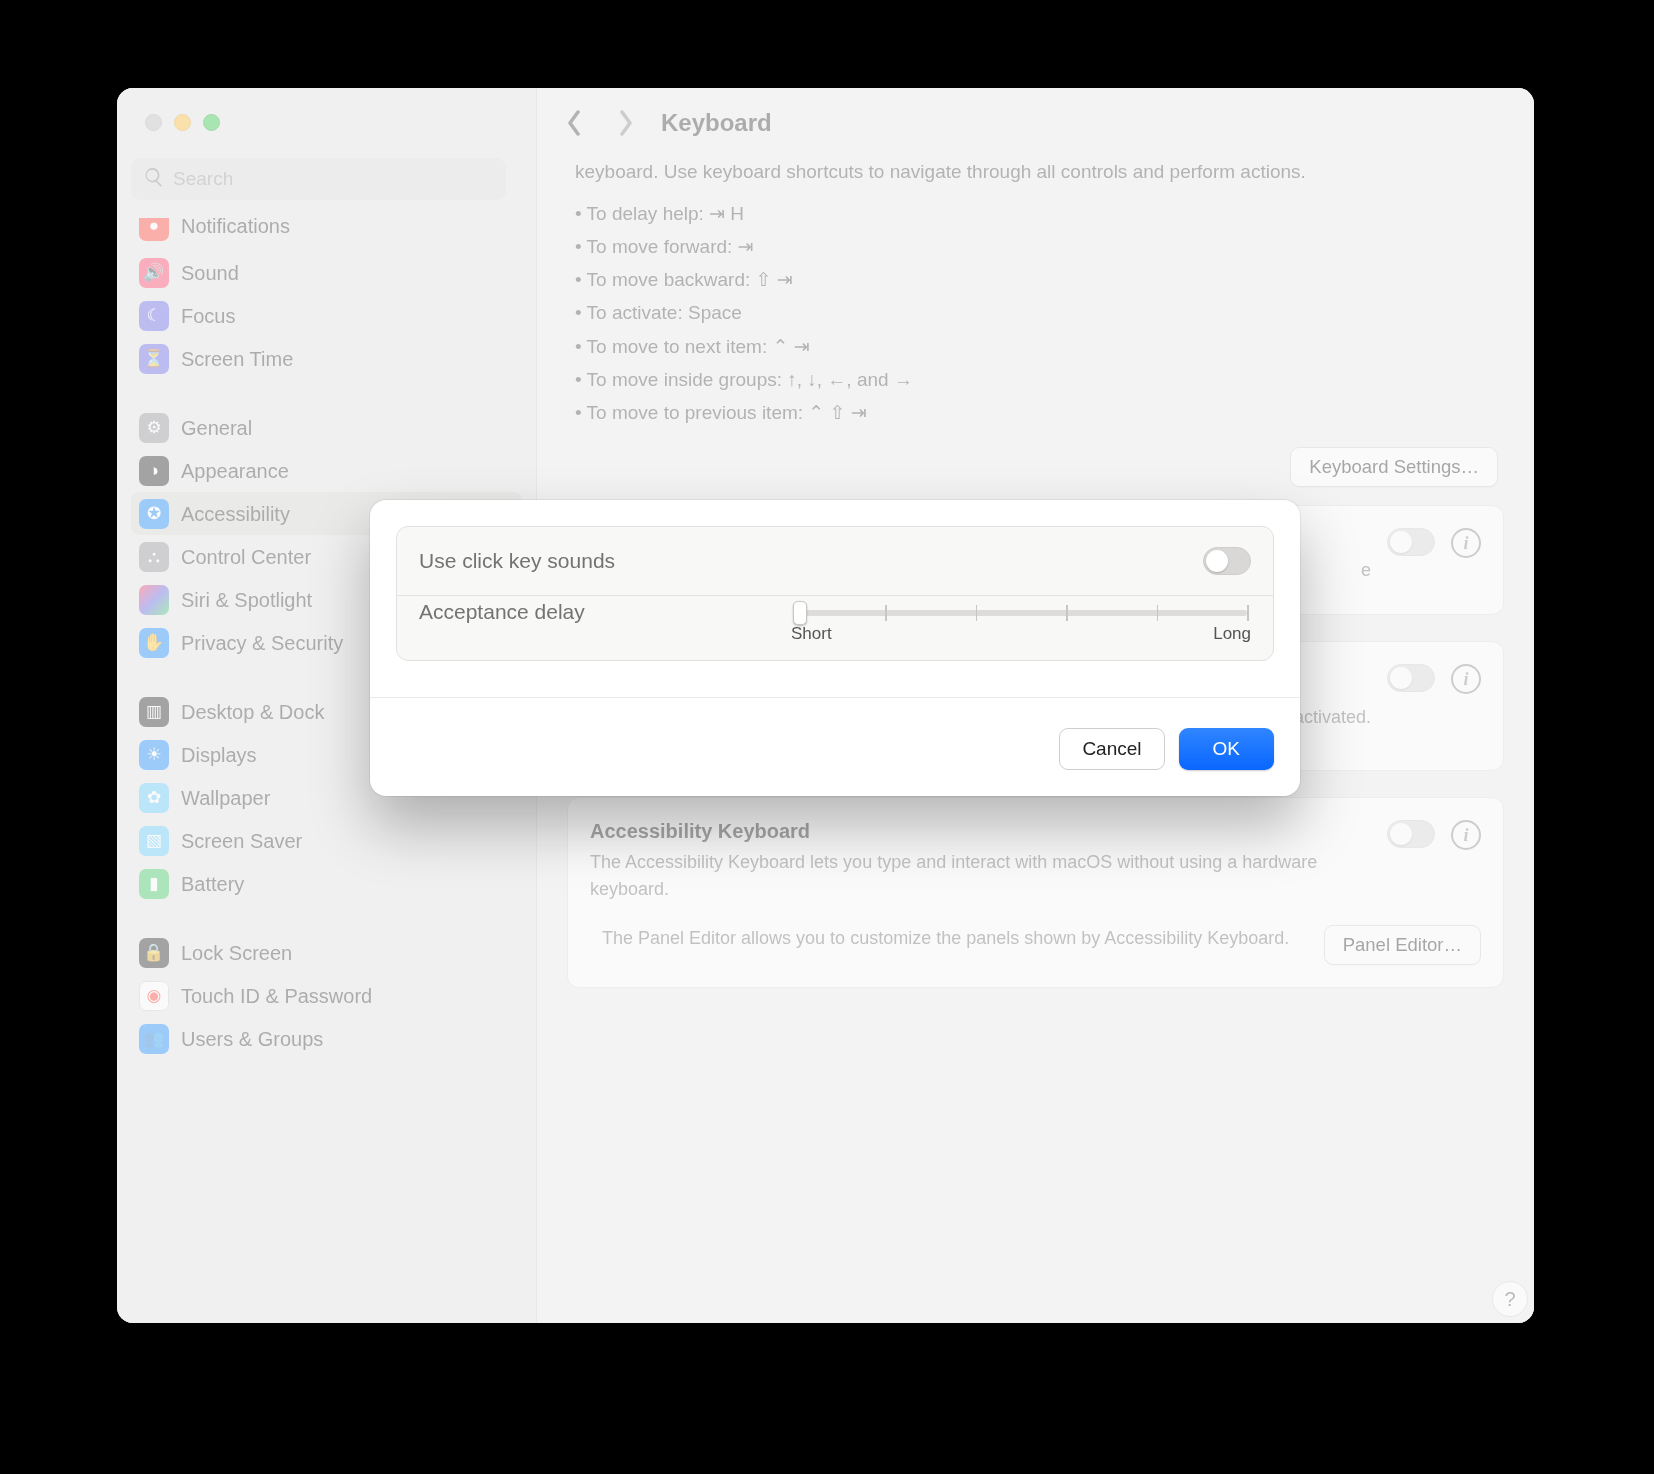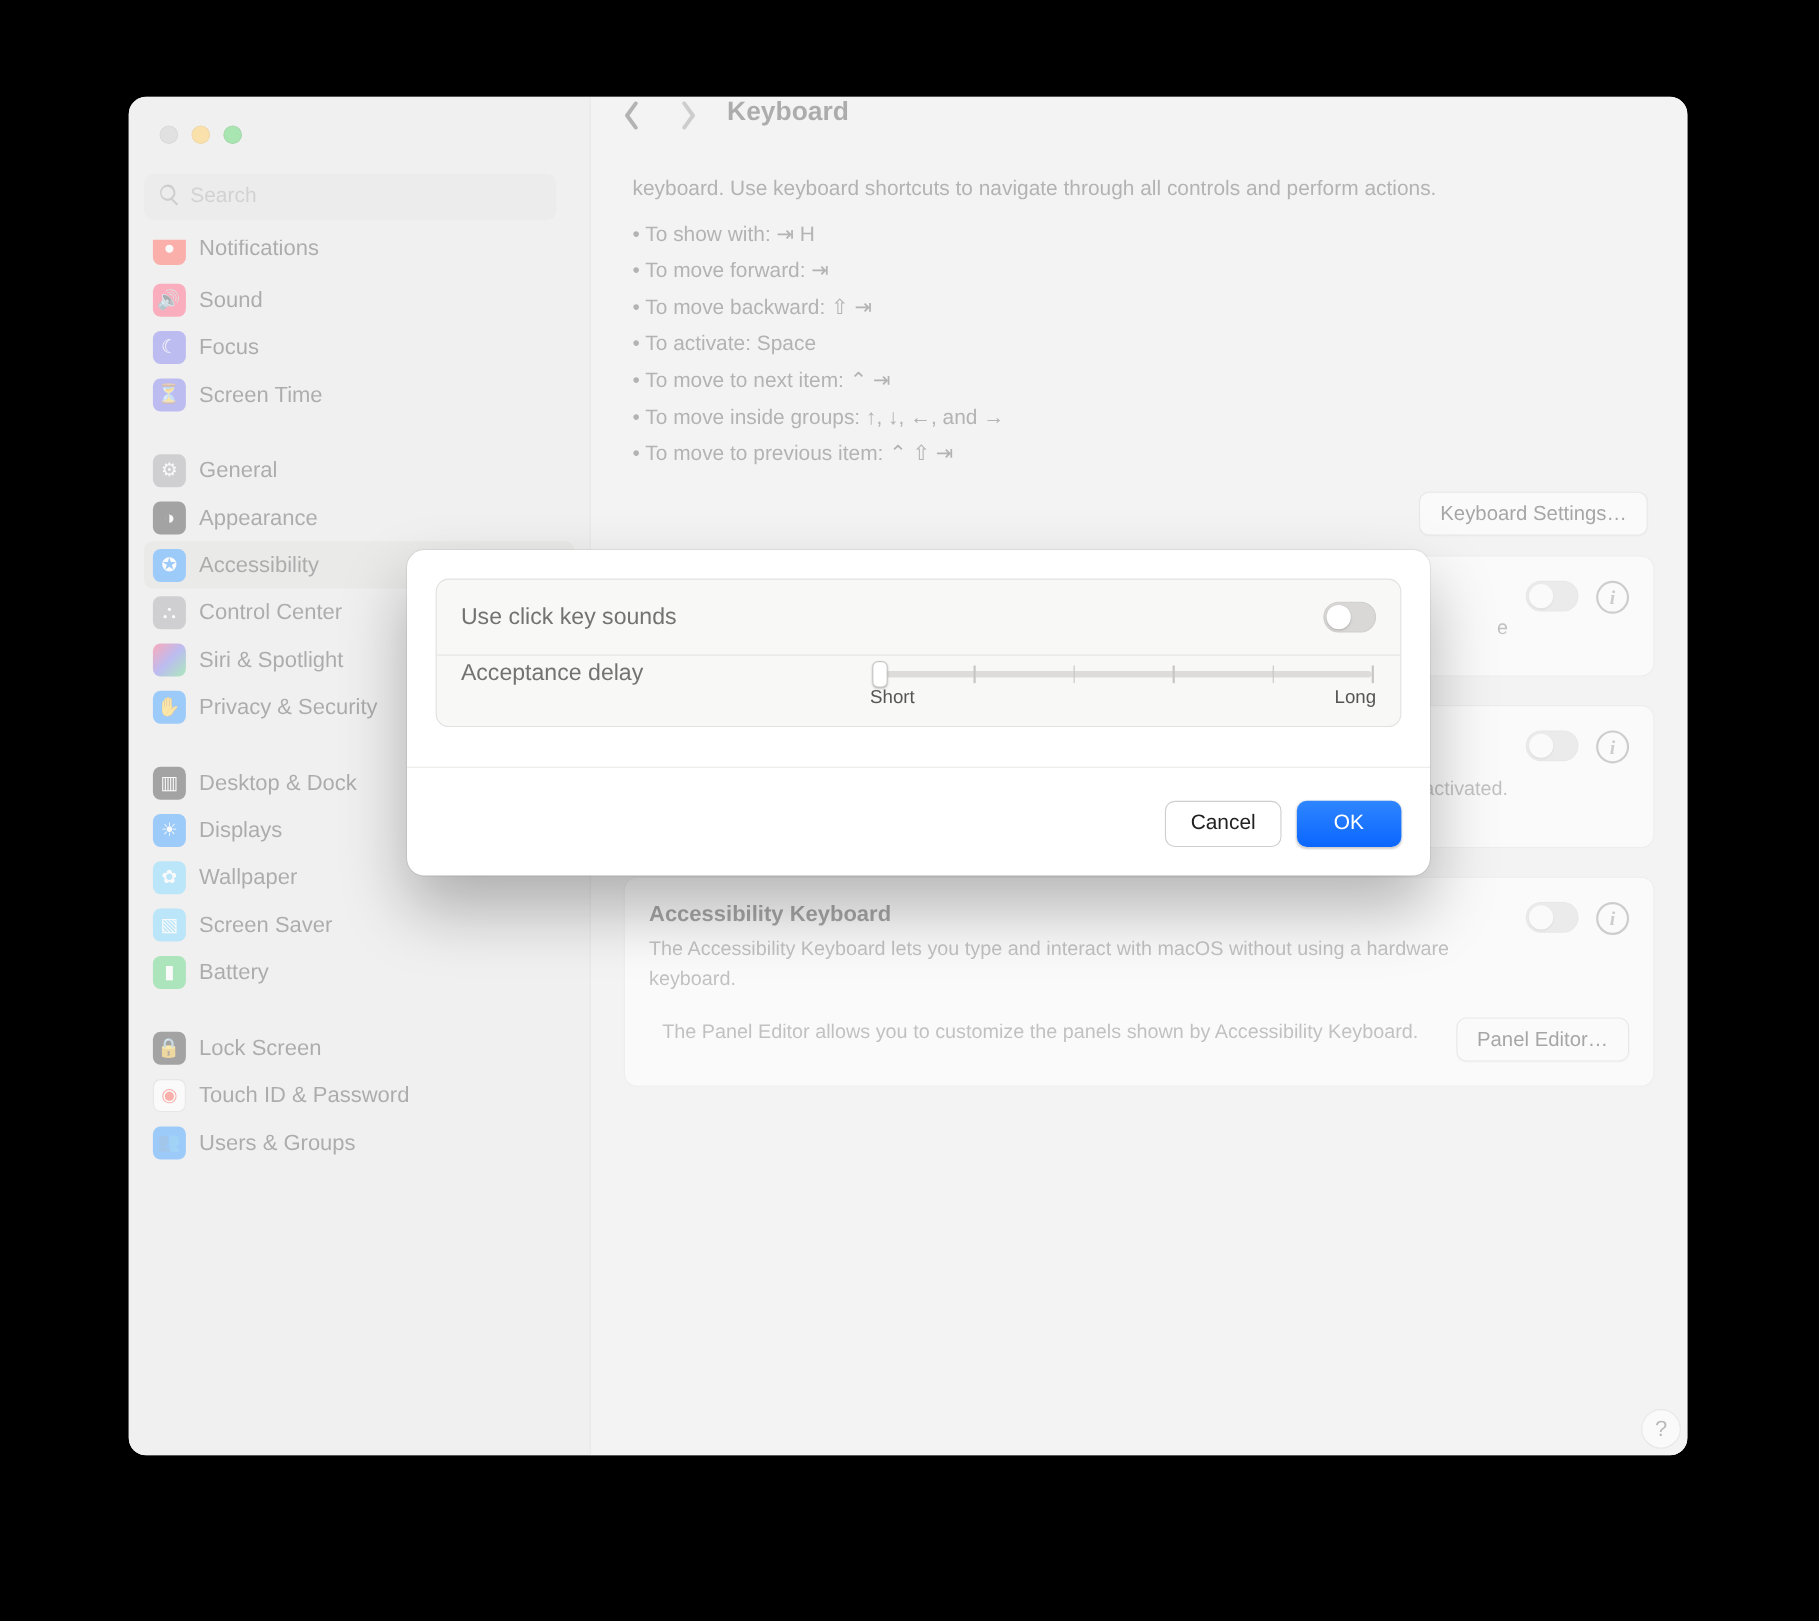--- a/index.html
+++ b/index.html
@@ -107,21 +107,21 @@
 
   
   .main {
     flex: 1;
     display: flex; flex-direction: column;
     background: #ececec;
     min-width: 0;
   }
   .main-header {
     height: 70px;
-    display: flex; 
+    display: flex; align-items: center;
     padding: 0 20px;
     gap: 18px;
   }
   .nav-arrow {
     width: 34px; height: 34px; display: flex; align-items: center; justify-content: center;
     color: #888;
   }
   .nav-arrow svg { width: 16px; height: 26px; stroke: currentColor; stroke-width: 3.5; fill: none; stroke-linecap: round; stroke-linejoin: round; }
   .nav-arrow.back { color: #444; }
   .page-title { font-size: 24px; font-weight: 700; color: #333; }
@@ -380,21 +380,21 @@
             <polyline points="4,2 12,13 4,24"></polyline>
           </svg>
       </div>
       <div class="page-title">Keyboard</div>
     </div>
 
     <div class="main-body">
 
       <p class="intro">keyboard. Use keyboard shortcuts to navigate through all controls and perform actions.</p>
       <ul class="bullets">
-        <li>To show with: ⇥ H</li>
+        <li>To delay help: ⇥ H</li>
         <li>To move forward: ⇥</li>
         <li>To move backward: ⇧ ⇥</li>
         <li>To activate: Space</li>
         <li>To move to next item: ⌃ ⇥</li>
         <li>To move inside groups: ↑, ↓, ←, and →</li>
         <li>To move to previous item: ⌃ ⇧ ⇥</li>
       </ul>
 
       <div class="right" style="margin: 0 6px 8px 0;">
         <button class="btn">Keyboard Settings…</button>

